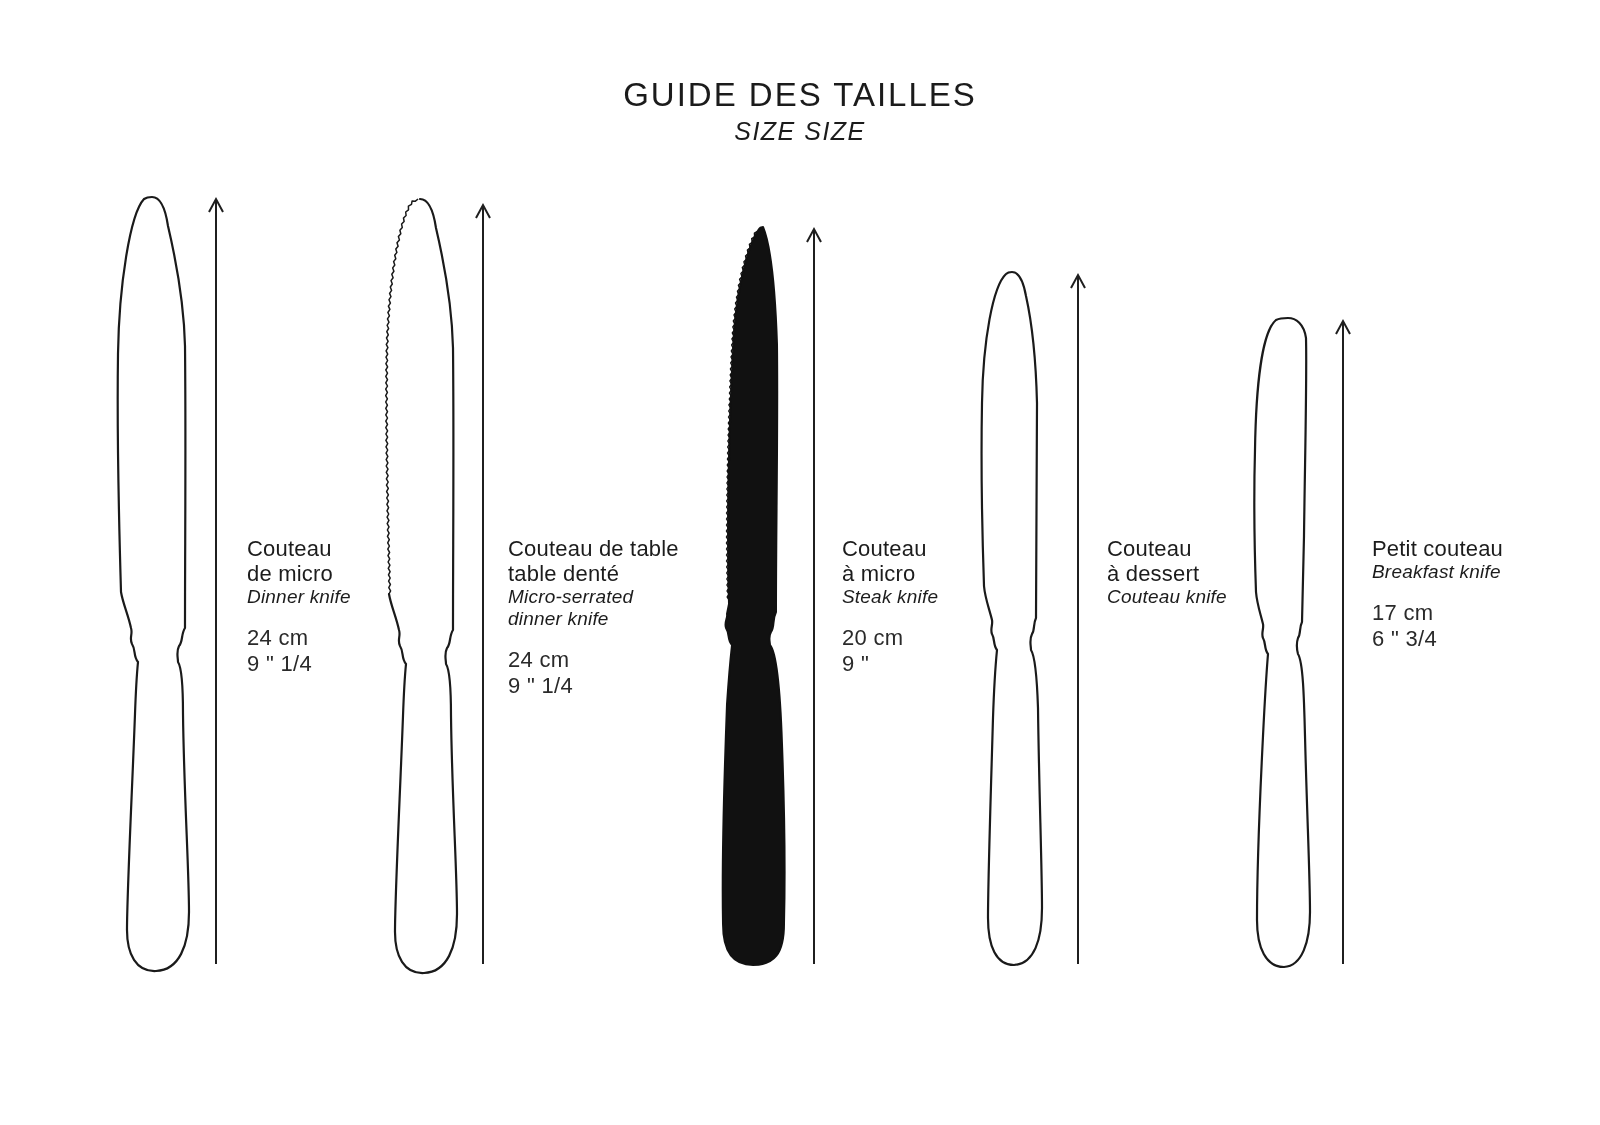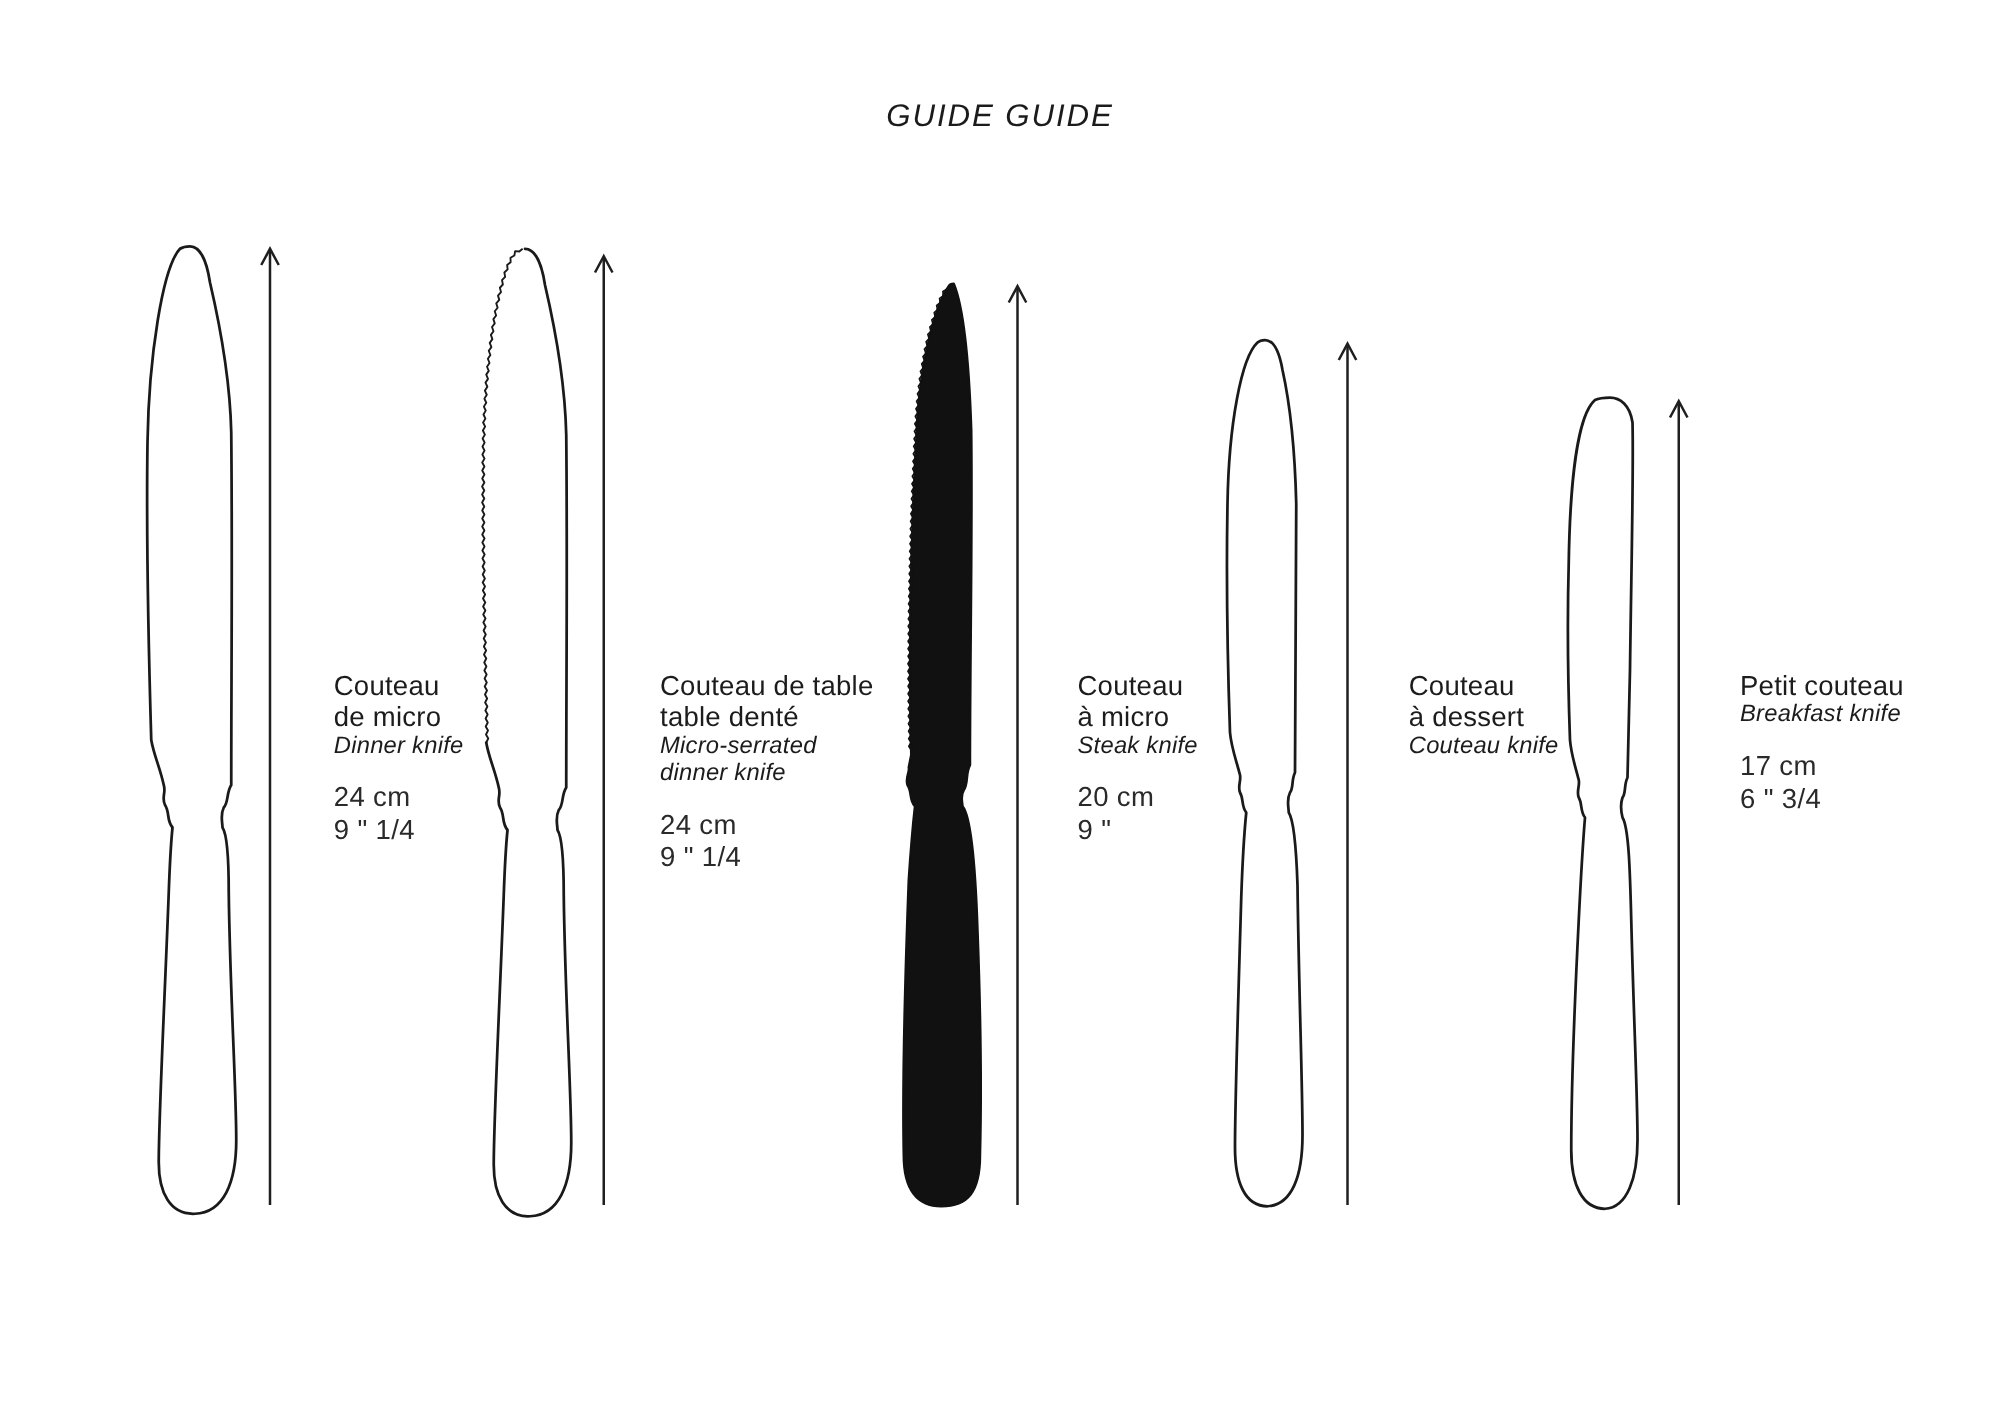--- a/index.html
+++ b/index.html
@@ -11,42 +11,43 @@
   .page-title{
     font-size:33px;letter-spacing:2px;font-weight:400;color:#1b1b1b;
     line-height:38px;white-space:nowrap;
   }
   .page-subtitle{
     font-size:25px;letter-spacing:1.5px;font-style:italic;color:#1b1b1b;
     line-height:30px;margin-top:2px;white-space:nowrap;
   }
   .knife-svg{position:absolute;}
   .arrow-svg{position:absolute;}
-  .label-block{position:absolute;width:230px;margin-left:20px;}
+  .label-block{position:absolute;width:230px;}
   .fr-line{font-size:22px;line-height:25px;color:#1c1c1c;white-space:nowrap;letter-spacing:.2px;}
   .en-line{font-size:19px;line-height:22px;font-style:italic;color:#1c1c1c;white-space:nowrap;letter-spacing:.2px;}
   .sizes{margin-top:17px;}
   .size-line{font-size:22px;line-height:26px;color:#2a2a2a;white-space:nowrap;letter-spacing:.3px;}
   .outline{fill:#ffffff;stroke:#1a1a1a;stroke-width:2.2;stroke-linejoin:round;}
   .fill-only{fill:#ffffff;stroke:none;}
   .edge{fill:none;stroke:#1a1a1a;stroke-width:2.2;stroke-linejoin:round;stroke-linecap:round;}
   .serr{fill:none;stroke:#1a1a1a;stroke-width:1.5;stroke-linejoin:round;}
   .guide{fill:none;stroke:none;}
   .black-knife{fill:#111111;stroke:#111111;stroke-width:2;stroke-linejoin:round;}
   .serr-black{fill:none;stroke:#111111;stroke-width:1.4;stroke-linejoin:round;}
   .arrow-line{stroke:#1f1f1f;stroke-width:2;fill:none;}
   .arrow-head{stroke:#1f1f1f;stroke-width:2;fill:none;stroke-linejoin:miter;}
 </style>
 </head>
 <body>
 
 <div class="canvas">
 
   <div class="title-wrap">
-    <div class="page-subtitle">GUIDE GUIDE</div>
+    <div class="page-title">GUIDE DES TAILLES</div>
+    <div class="page-subtitle">SIZE SIZE</div>
   </div>
 
   <svg class="knife-svg" style="left:108px;top:194px;" width="88" height="782" viewBox="0 0 88 782">
     <path class="outline" d="M44 3 C51 3 57 12 60 32 C67 62 76 108 77 152 C78 250 77 350 77 434
       C73 440 75 448 71 452 C68 458 70 464 70 468 C74 474 75 492 75 520 C76 600 81 676 81 718
       C81 752 71 776 48 777 C28 778 19 760 19 736 C19 698 24 600 27 520 C28 492 29 478 30 468
       C25 462 28 456 24 450 C21 444 25 440 23 434 C20 420 15 410 13 398 C11 330 9 230 10 160
       C11 92 22 20 36 5 C39 3 41 3 44 3 Z"></path>
   </svg>
   <svg class="arrow-svg" style="left:206px;top:196px;" width="20" height="770" viewBox="0 0 20 770">

